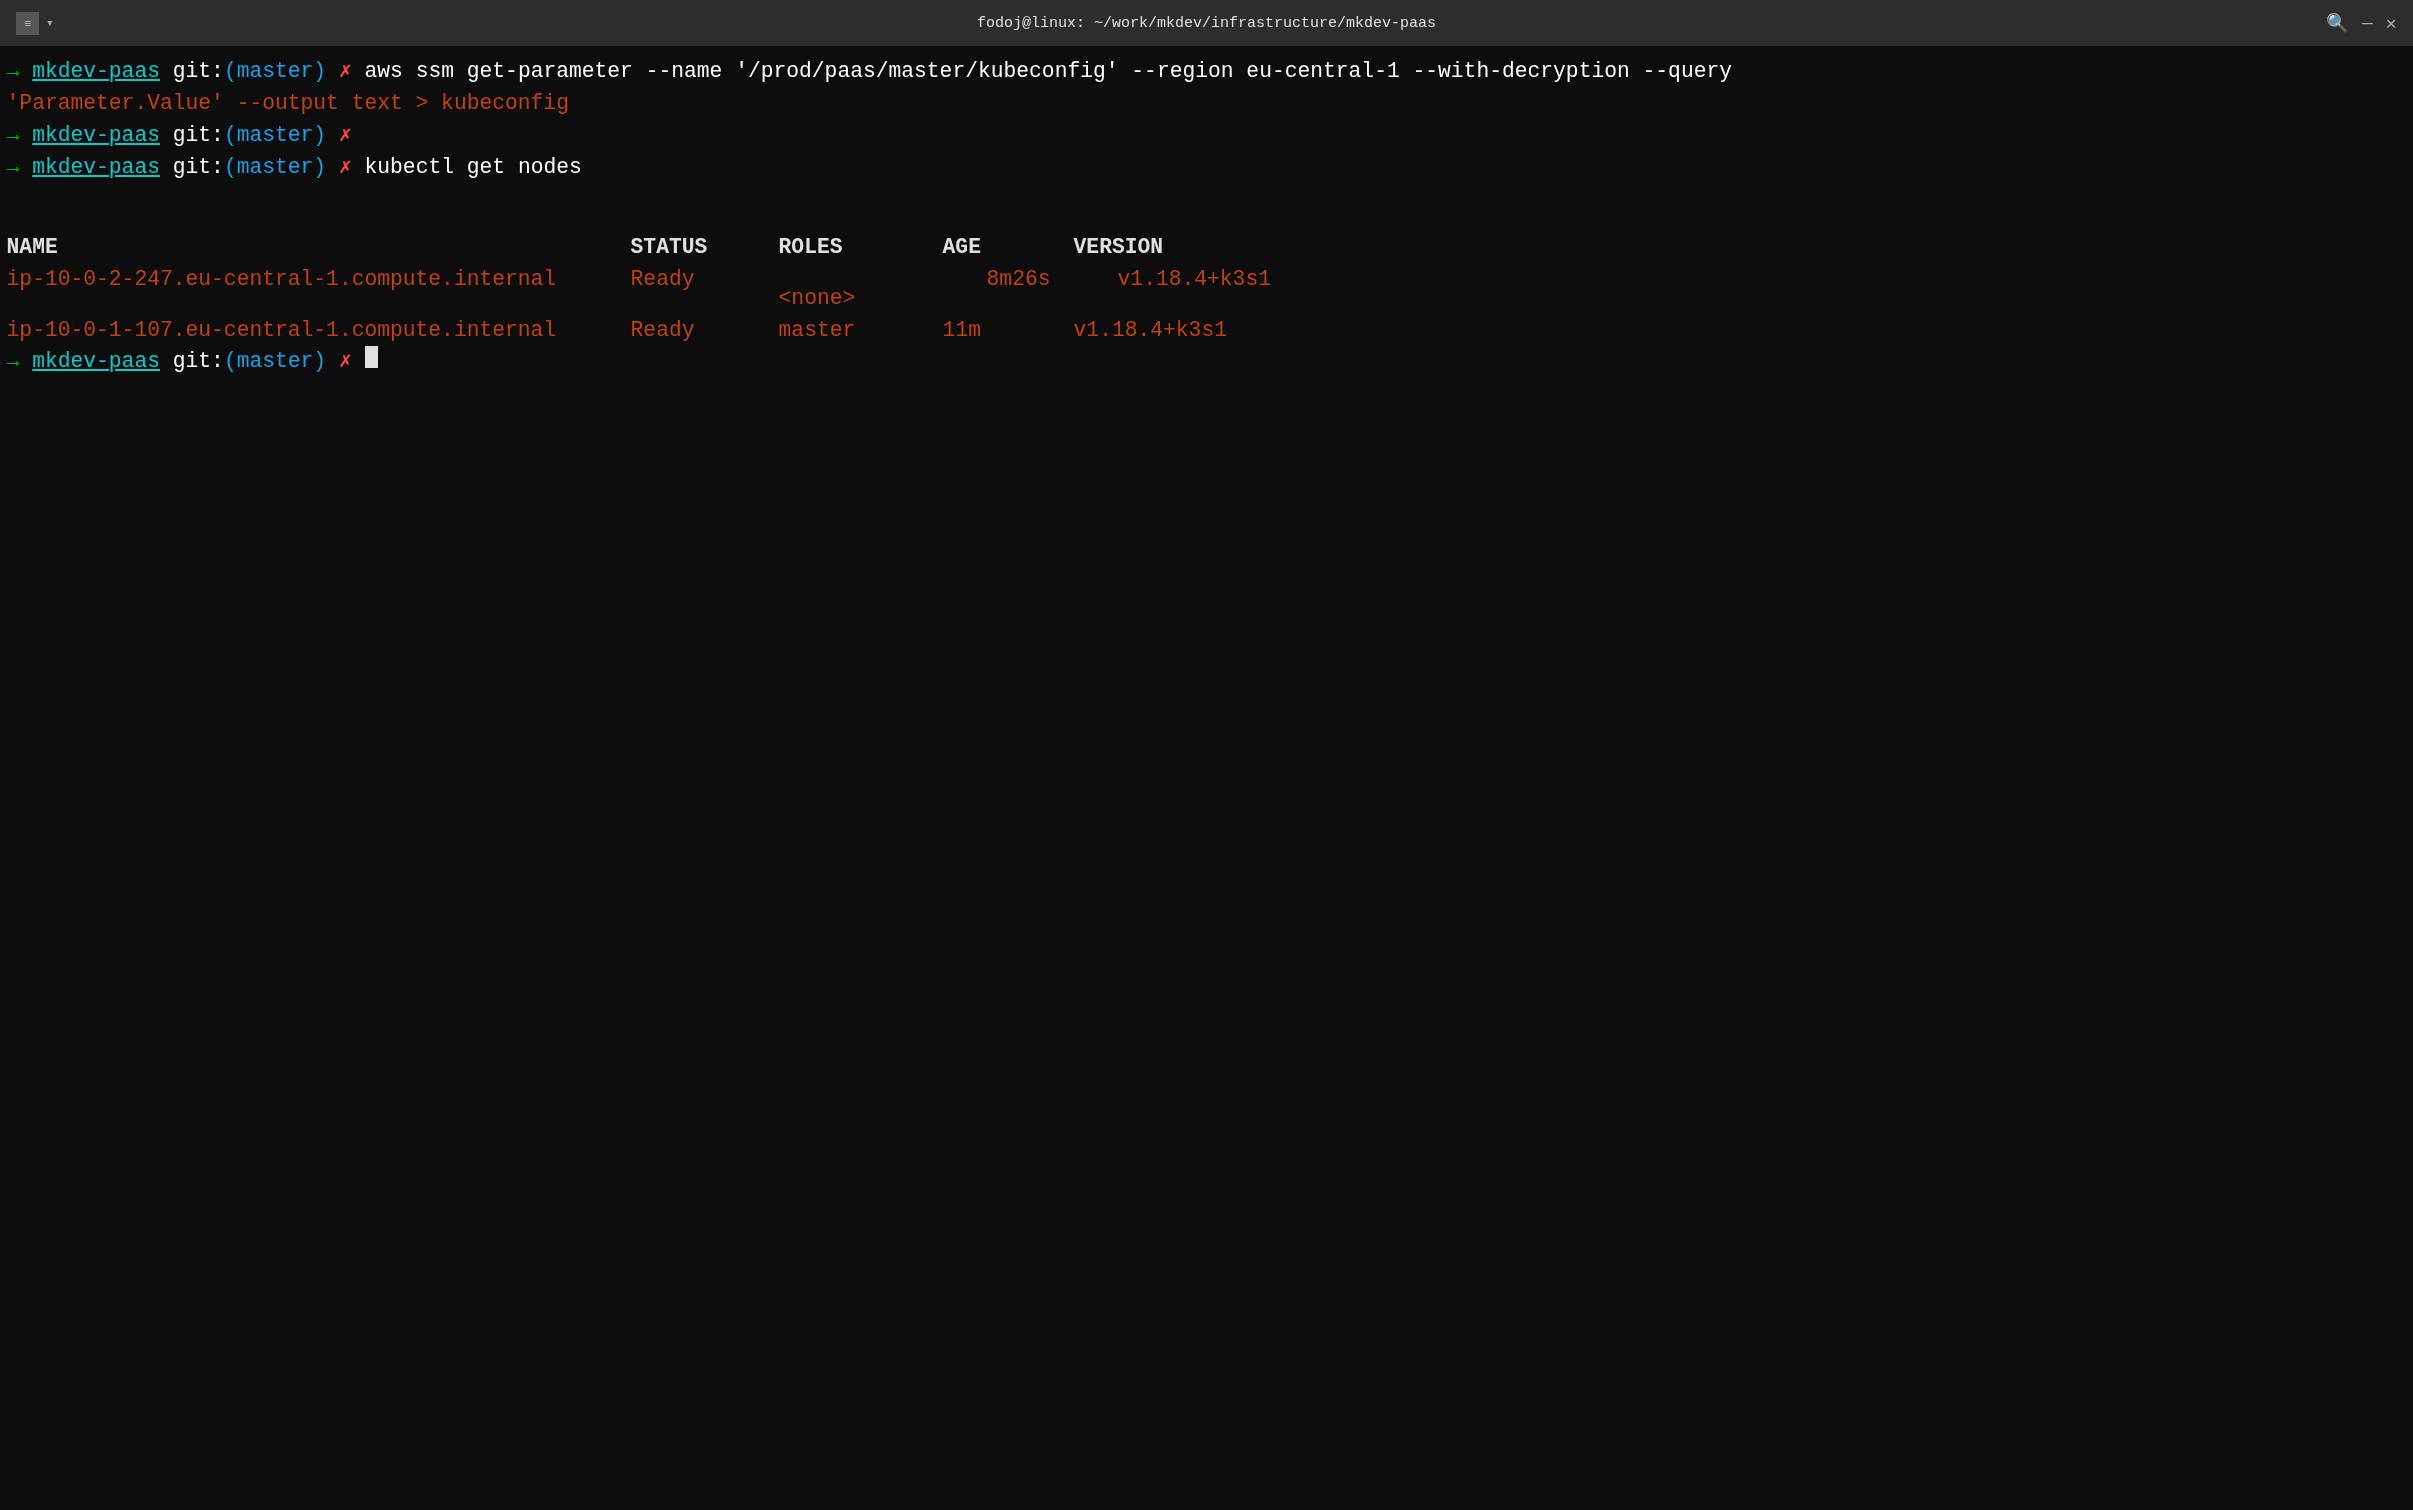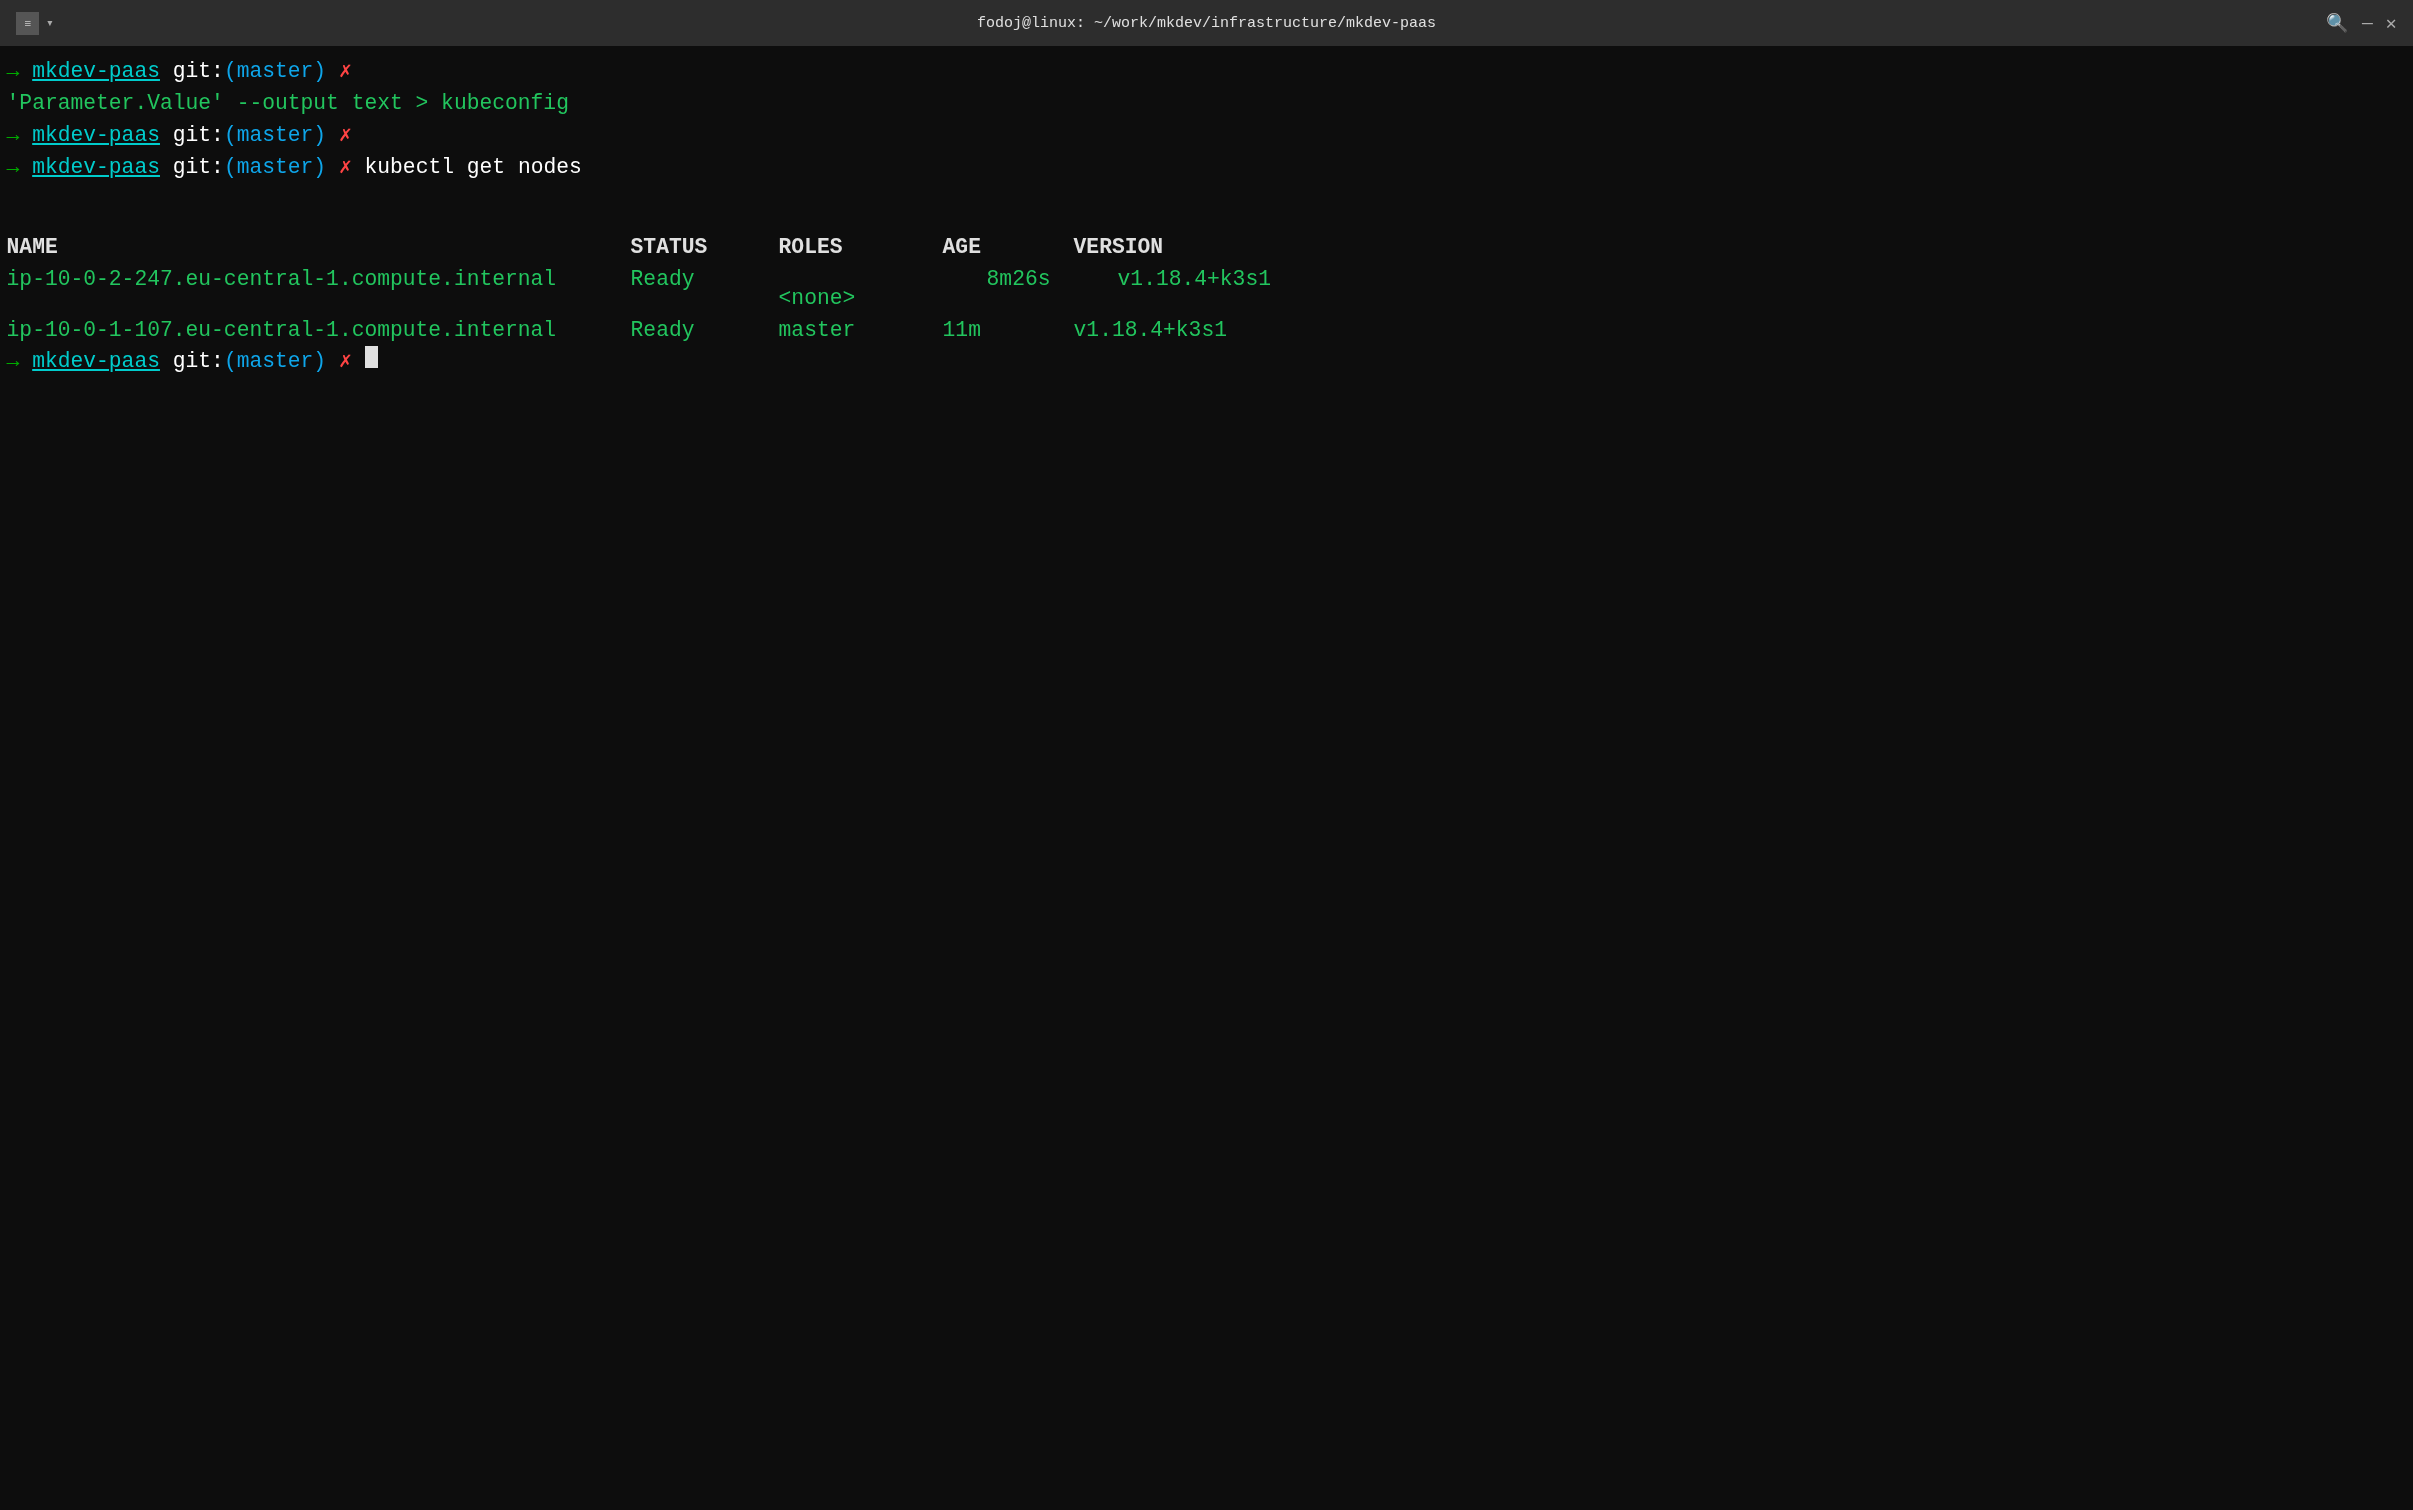--- a/index.html
+++ b/index.html
@@ -111,21 +111,21 @@
 
     .prompt-x {
       color: #ff4444;
     }
 
     .cmd-text {
       color: #ffffff;
     }
 
     .output-text {
-      color: #22c55e;
+      color: #c2410c;
     }
 
     .col-header {
       color: #e0e0e0;
       font-weight: bold;
       margin-top: 48px;
     }
 
     .cursor {
       display: inline-block;
@@ -163,20 +163,21 @@
   </div>
 
   <div class="terminal-content">
 
     <div class="line">
       <span class="prompt-arrow">→ </span>
       <span class="prompt-dir">mkdev-paas</span>
       <span class="prompt-git"> git:</span>
       <span class="prompt-branch">(master)</span>
       <span class="prompt-x"> ✗</span>
+      <span class="cmd-text"> aws ssm get-parameter --name '/prod/paas/master/kubeconfig' --region eu-central-1 --with-decryption --query</span>
     </div>
 
     <div class="line">
       <span class="output-text">'Parameter.Value' --output text &gt; kubeconfig</span>
     </div>
 
     <div class="line">
       <span class="prompt-arrow">→ </span>
       <span class="prompt-dir">mkdev-paas</span>
       <span class="prompt-git"> git:</span>

